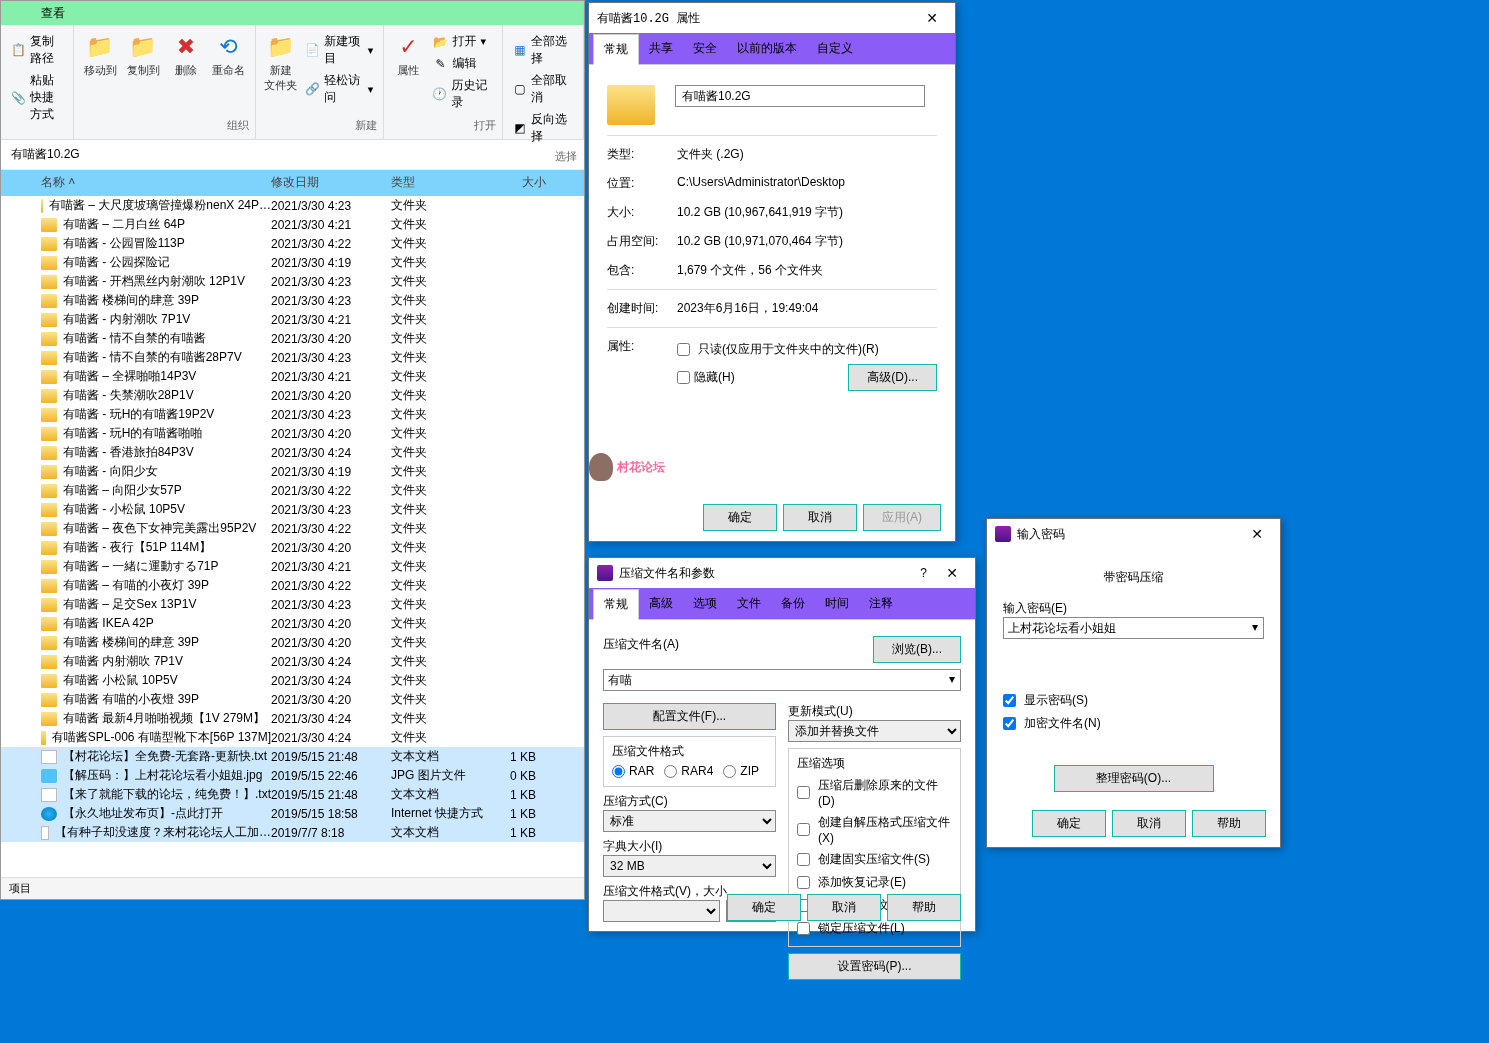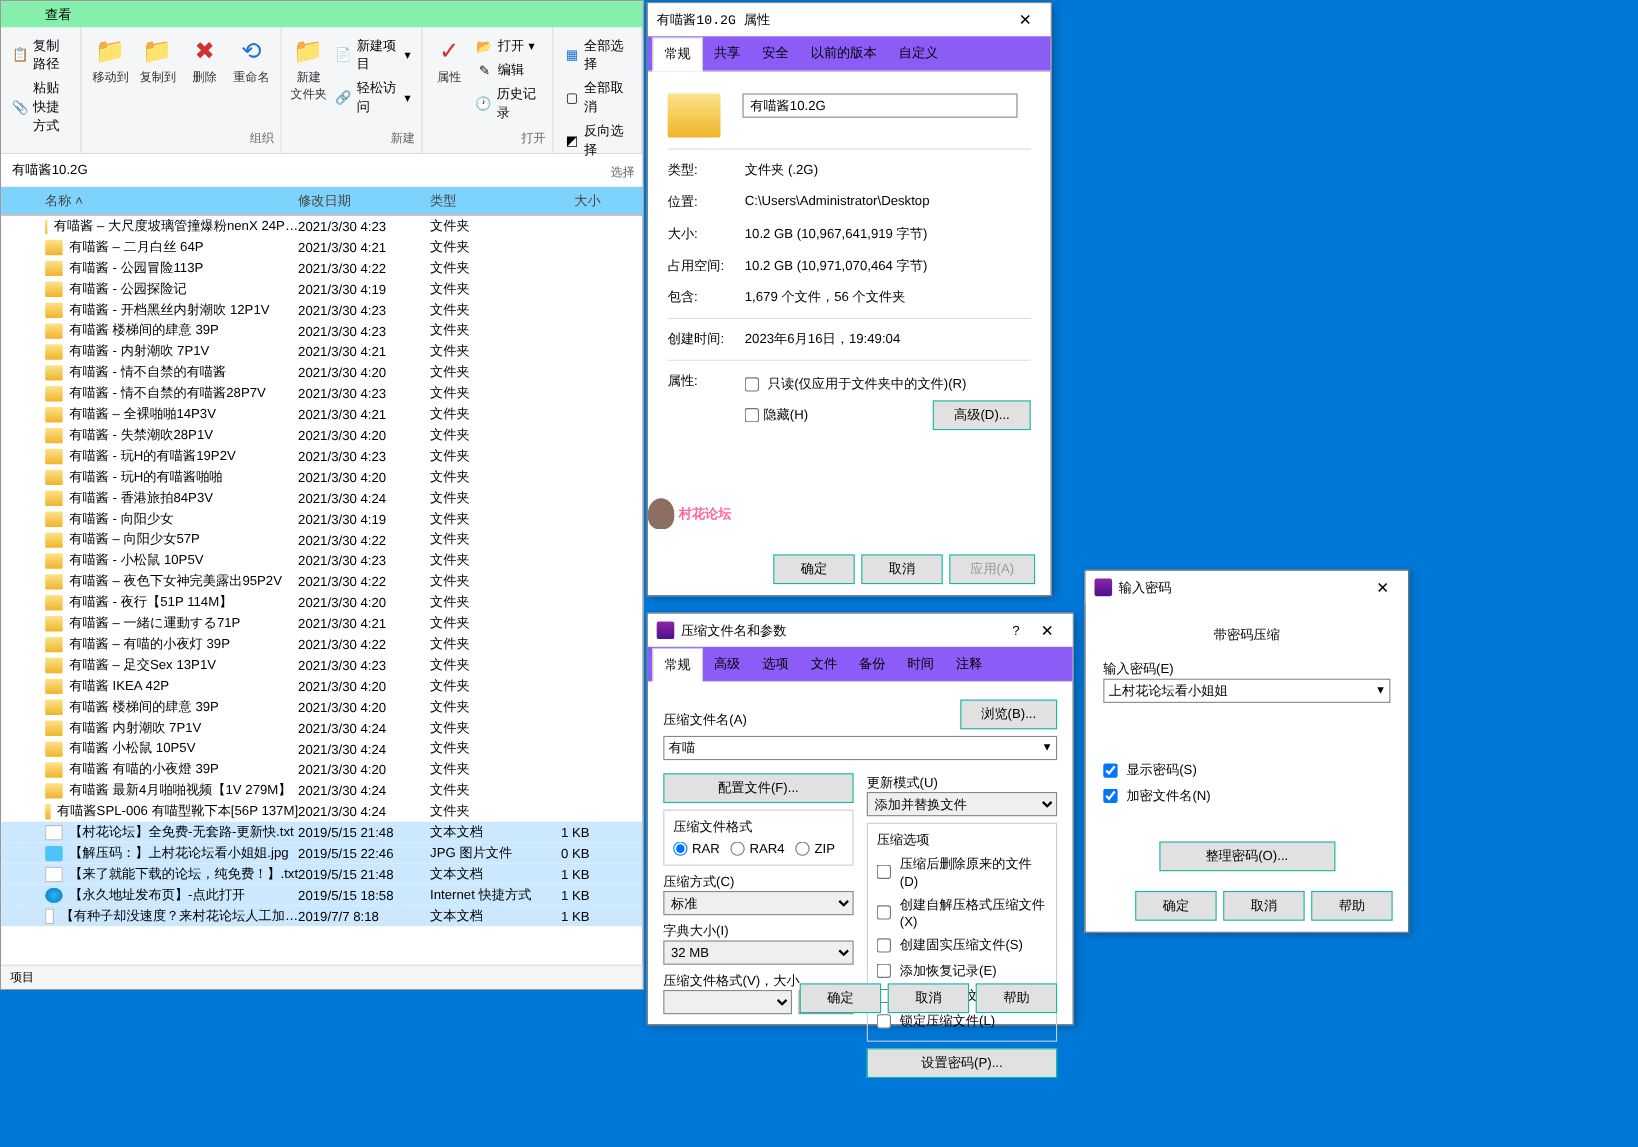--- a/index.html
+++ b/index.html
@@ -575,21 +575,21 @@
   <div class="tabs" id="rar-tabs">
       <span class="tab active">常规</span>
       <span class="tab">高级</span>
       <span class="tab">选项</span>
       <span class="tab">文件</span>
       <span class="tab">备份</span>
       <span class="tab">时间</span>
       <span class="tab">注释</span>
     </div>
   <div class="rar-body">
-    <div class="rar-row" style="display:flex;justify-content:space-between;align-items:flex-end">
+    <div class="rar-row" style="display:flex;justify-content:space-between;align-items:flex-start">
       <span>压缩文件名(A)</span>
       <span class="btn">浏览(B)...</span>
     </div>
     <div class="rar-row" style="position:relative">
       <input class="rar-input" value="有喵" style="">
       <span style="position:absolute;right:6px;top:3px">▾</span>
     </div>
     <div class="rar-cols">
       <div class="rar-col">
         <div class="rar-row">

